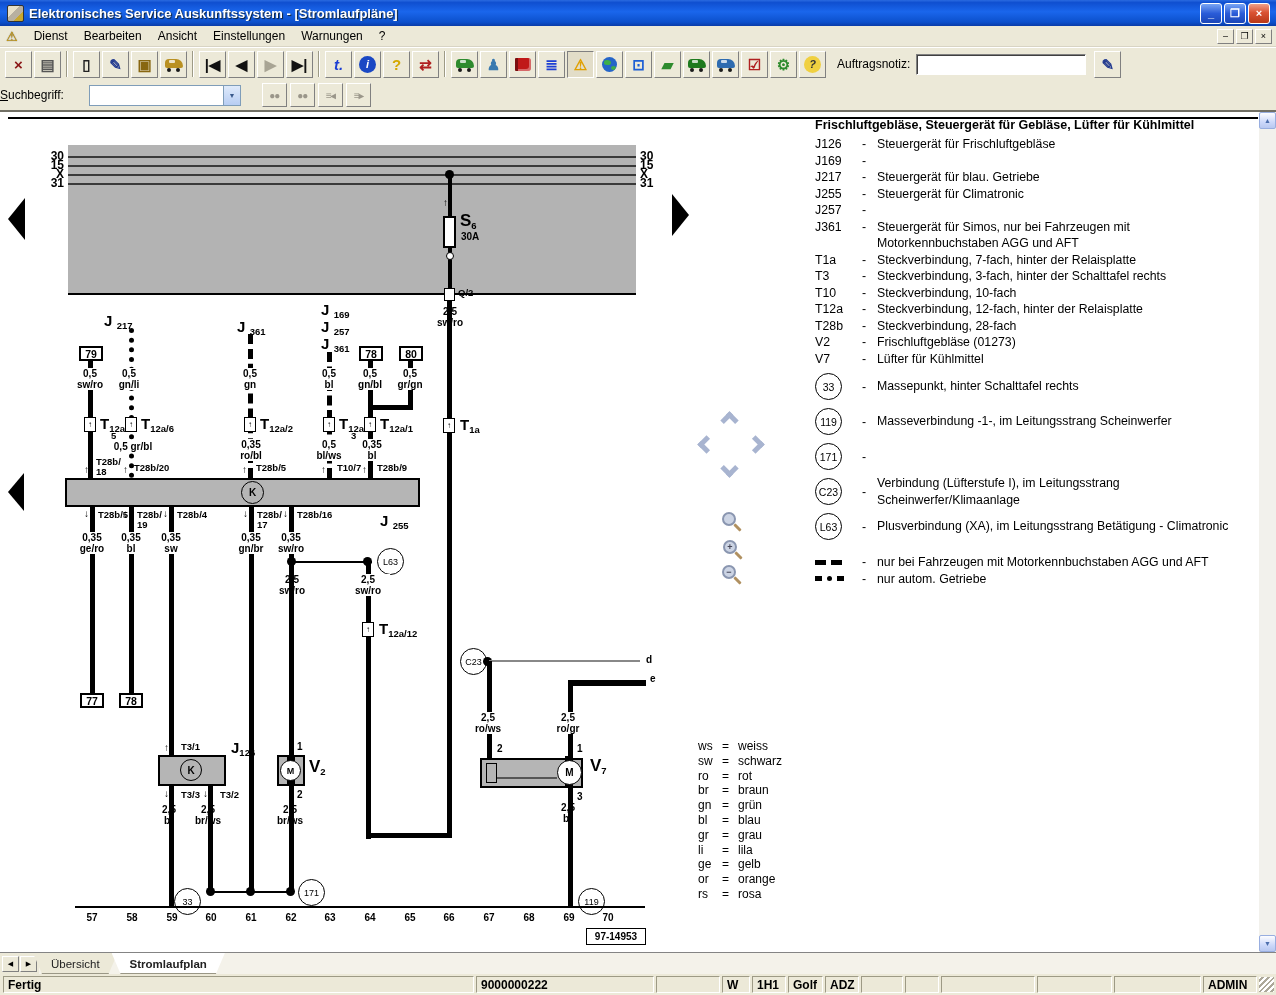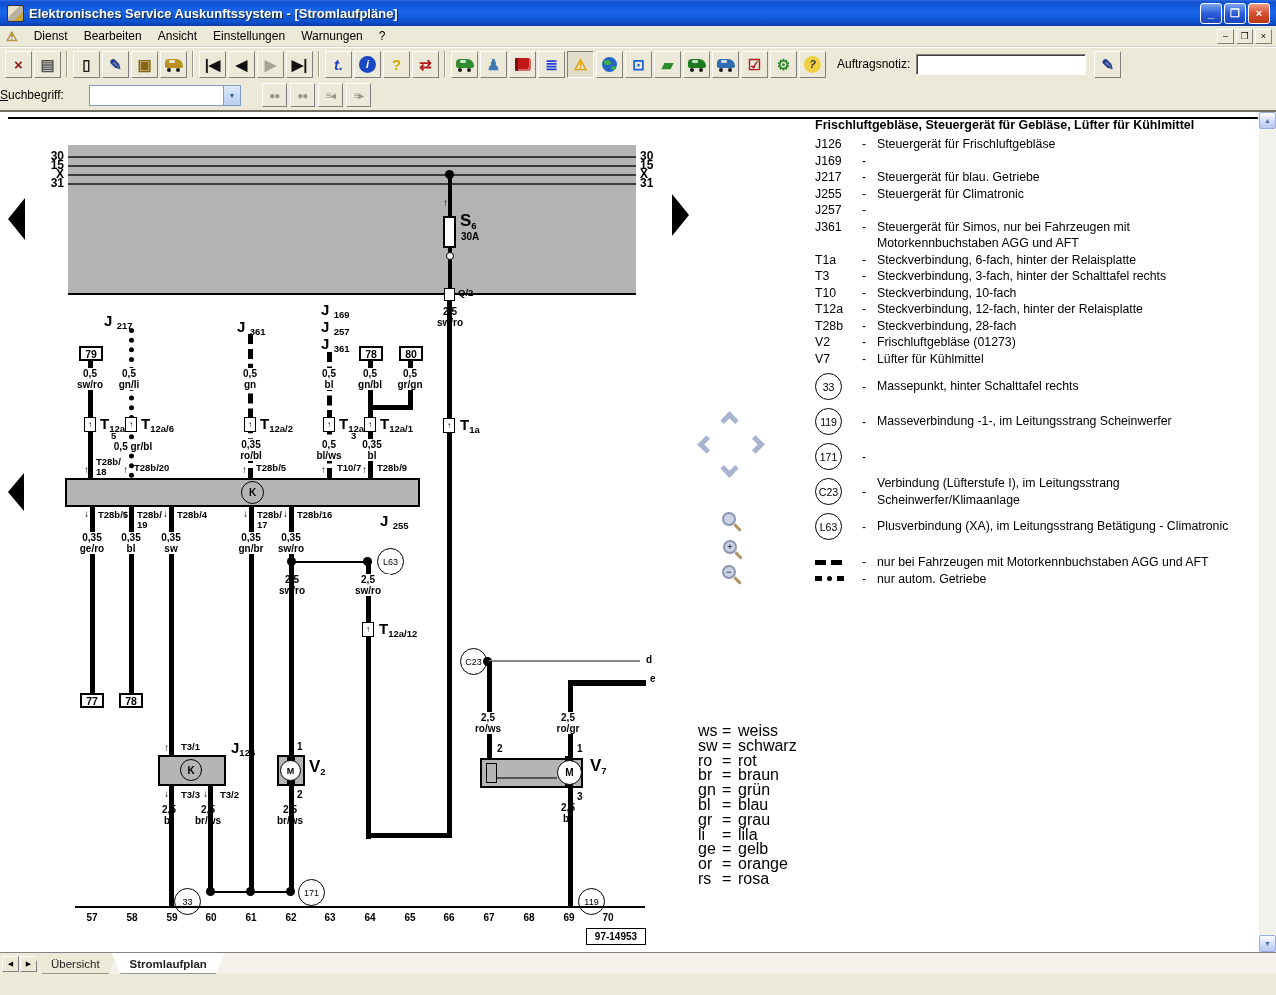--- a/index.html
+++ b/index.html
@@ -116,21 +116,21 @@
   .sub2 { position:absolute; font-weight:bold; font-size:9.5px; }
   .arr { position:absolute; font-size:10px; font-weight:bold; line-height:10px; }
   .dot { position:absolute; background:#000; border-radius:50%; }
   .pin1 { position:absolute; font-weight:bold; font-size:10px; }
   .planbox { position:absolute; left:586px; top:816px; width:60px; height:17px; border:1.5px solid #000;
     background:#fff; font-weight:bold; font-size:10px; display:flex; align-items:center; justify-content:center; }
   .track { position:absolute; top:800px; width:24px; text-align:center; font-size:10px; font-weight:bold; }
   .ring { position:absolute; border:1.5px solid #000; border-radius:50%; background:#fff; }
 
   
-  .colortable { position:absolute; left:698px; top:612px; font-size:16px; }
+  .colortable { position:absolute; left:698px; top:627px; font-size:12px; }
   .krow { display:flex; line-height:14.8px; }
   .kabbr { width:24px; } .keq { width:16px; } 
 
   
   .chev { position:absolute; width:13px; height:13px; border:solid #a8b4d0; border-width:0 5px 5px 0; cursor:pointer; }
   .chev.up { transform:rotate(-135deg); } .chev.down { transform:rotate(45deg); }
   .chev.left { transform:rotate(135deg); } .chev.right { transform:rotate(-45deg); }
   .mag { position:absolute; width:14px; height:14px; border:2.5px solid #8a96b0; border-radius:50%;
     background:#ccd4e4; cursor:pointer; font-size:9px; font-weight:bold; color:#445;
     display:flex; align-items:center; justify-content:center; line-height:9px; }
@@ -702,21 +702,21 @@
           </div>
           <div class="lrow">
             <span class="lcode">J361</span>
             <span class="lsep">-</span>
             <span class="ltext">Steuergerät für Simos, nur bei Fahrzeugen mit
 Motorkennbuchstaben AGG und AFT</span>
           </div>
           <div class="lrow">
             <span class="lcode">T1a</span>
             <span class="lsep">-</span>
-            <span class="ltext">Steckverbindung, 6-fach, hinter der Relaisplatte</span>
+            <span class="ltext">Steckverbindung, 7-fach, hinter der Relaisplatte</span>
           </div>
           <div class="lrow">
             <span class="lcode">T3</span>
             <span class="lsep">-</span>
             <span class="ltext">Steckverbindung, 3-fach, hinter der Schalttafel rechts</span>
           </div>
           <div class="lrow">
             <span class="lcode">T10</span>
             <span class="lsep">-</span>
             <span class="ltext">Steckverbindung, 10-fach</span>
@@ -806,14 +806,32 @@
           <span>◀</span>
         </div>
       <div class="tabnavbtn">
           <span>▶</span>
         </div>
     </div>
     <div class="tab">Übersicht</div>
     <div class="tab active">Stromlaufplan</div>
   </div>
 
+  <div class="statusbar">
+    <div class="scell first">Fertig</div>
+    <span id="status-cells" style="display:flex">
+        <div class="scell" style="width: 178px;">9000000222</div>
+        <div class="scell" style="width: 64px;"></div>
+        <div class="scell" style="width: 28px;">W</div>
+        <div class="scell" style="width: 34px;">1H1</div>
+        <div class="scell" style="width: 35px;">Golf</div>
+        <div class="scell" style="width: 34px;">ADZ</div>
+        <div class="scell" style="width: 42px;"></div>
+        <div class="scell" style="width: 34px;"></div>
+        <div class="scell" style="width: 94px;"></div>
+        <div class="scell" style="width: 75px;"></div>
+        <div class="scell" style="width: 87px;"></div>
+        <div class="scell" style="width: 54px;">ADMIN</div>
+      </span>
+    <div class="grip"></div>
+  </div>
 
 </div>
 
 </body></html>

